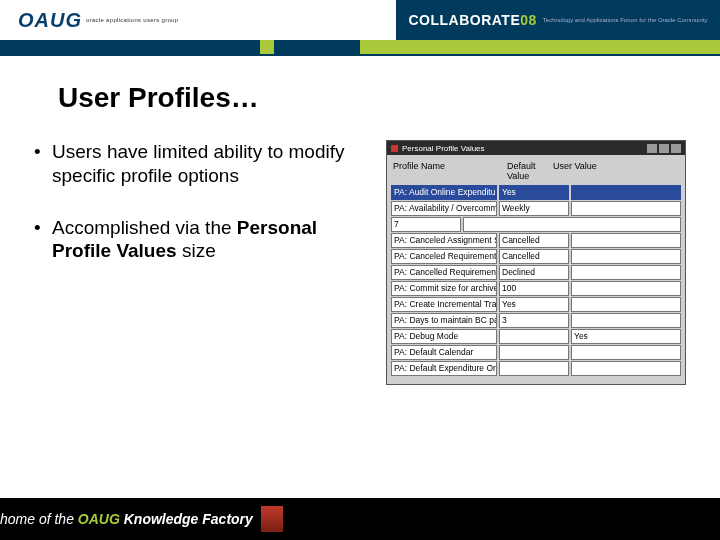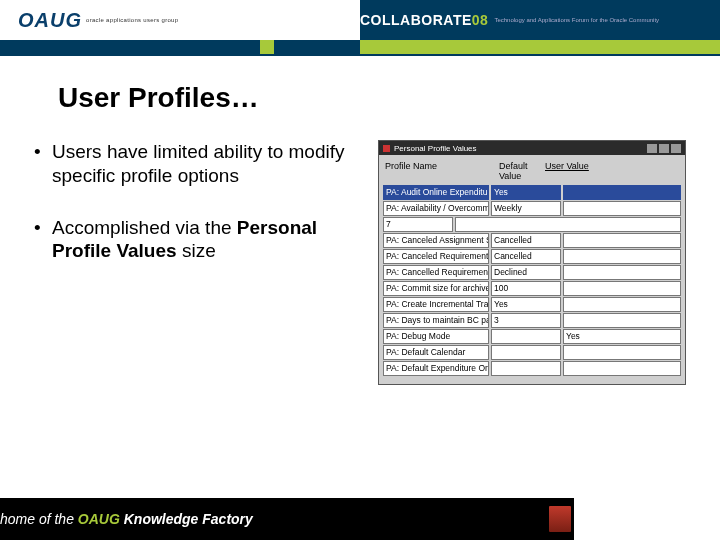--- a/index.html
+++ b/index.html
@@ -2,53 +2,53 @@
 <html><head>
 <meta charset="utf-8">
 <style>
   * { margin:0; padding:0; box-sizing:border-box; }
   body { width:720px; height:540px; font-family:Arial,Helvetica,sans-serif; background:#fff; position:relative; overflow:hidden; }
   .header { width:720px; height:56px; background:#fff; }
   .hdr-top { display:flex; height:40px; }
   .hdr-left { width:360px; height:40px; background:#fff; display:flex; align-items:center; padding-left:18px; }
   .logo { font-family:Arial; font-weight:900; font-size:20px; letter-spacing:1px; color:#0a3f6b; font-style:italic; }
   .logo-sub { font-size:6px; color:#333; margin-left:4px; letter-spacing:0.3px; }
-  .hdr-right { flex:1; height:40px; background:#003a5d; display:flex; align-items:center; justify-content:flex-start; color:#fff; }
+  .hdr-right { flex:1; height:40px; background:#003a5d; display:flex; align-items:center; justify-content:center; color:#fff;margin-left:36px; }
   .collab { font-size:14px; font-weight:700; letter-spacing:0.5px; }
   .collab-num { color:#a7c93a; }
   .collab-tag { font-size:6px; color:#aac; margin-left:6px; }
   .hdr-bars { display:flex; height:14px; }
   .bar-navy1 { width:260px; background:#003a5d; }
   .bar-green { width:14px; background:#a7c93a; }
   .bar-navy2 { width:86px; background:#003a5d; }
   .bar-lime { flex:1; background:#a7c93a; }
   .hdr-under { height:2px; background:#003a5d; }
   .slide { padding:20px 34px 0 34px; }
   .title { font-family:'Arial Black',Arial; font-weight:900; font-size:28px; color:#000; margin:6px 0 26px 24px; }
-  .body { display:flex; gap:4px; }
+  .body { display:flex; gap:12px; }
   .bullets { flex:0 0 340px; }
   .bullets ul { list-style:none; }
   .bullets li { position:relative; padding-left:18px; font-size:19px; line-height:1.25; color:#000; margin-bottom:28px; }
   .bullets li::before { content:"•"; position:absolute; left:0; top:0; }
   .bold { font-weight:700; }
   .form-shot { flex:1; }
   .form-window { border:1px solid #555; background:#cfcfcf; font-size:9px; }
   .form-titlebar { background:#2b2b2b; color:#fff; height:14px; display:flex; align-items:center; padding:0 4px; font-size:8px; }
   .form-titlebar .red { width:7px; height:7px; background:#c33; margin-right:4px; }
   .form-titlebar .sp { flex:1; }
   .form-titlebar .winbtn { width:10px; height:9px; background:#999; margin-left:2px; }
   .form-inner { padding:6px 4px 8px 4px; }
   .form-headers { display:flex; color:#000; font-size:9px; margin-bottom:4px; padding-left:2px; }
-  .colh1 { width:114px; } .colh2 { width:46px; } .colh3 { flex:1;text-decoration:underline; }
+  .colh1 { width:114px; } .colh2 { width:46px; } .colh3 { flex:1; }
   .rows { display:flex; flex-direction:column; gap:1px; }
   .row { display:flex; gap:2px; }
   .cell { background:#fff; border:1px solid #777; height:15px; line-height:13px; padding:0 2px; font-size:8.5px; color:#000; overflow:hidden; white-space:nowrap; }
   .c1 { width:106px; } .c2 { width:70px; } .c3 { flex:1; }
   .row.sel .cell { background:#2a4b9b; color:#fff; border-color:#2a4b9b; }
-  .footer { position:absolute; bottom:0; left:0; width:574px; height:42px; background:#000; display:flex; align-items:center; justify-content:space-between; padding-right:3px; }
+  .footer { position:absolute; bottom:0; left:0; width:720px; height:42px; background:#000; display:flex; align-items:center; justify-content:flex-start; padding-right:3px; }
   .footer-txt { color:#fff; font-style:italic; font-size:14px; }
   .footer-oaug { color:#a7c93a; font-weight:700; font-style:italic; }
   .footer-kf { color:#fff; font-weight:700; font-style:italic; }
   .footer-icon { width:22px; height:26px; background:linear-gradient(#c0392b,#7a1f14); margin-left:8px; border-radius:1px; }
 </style>
 </head>
 <body>
 
 <div class="header">
   <div class="hdr-top">

